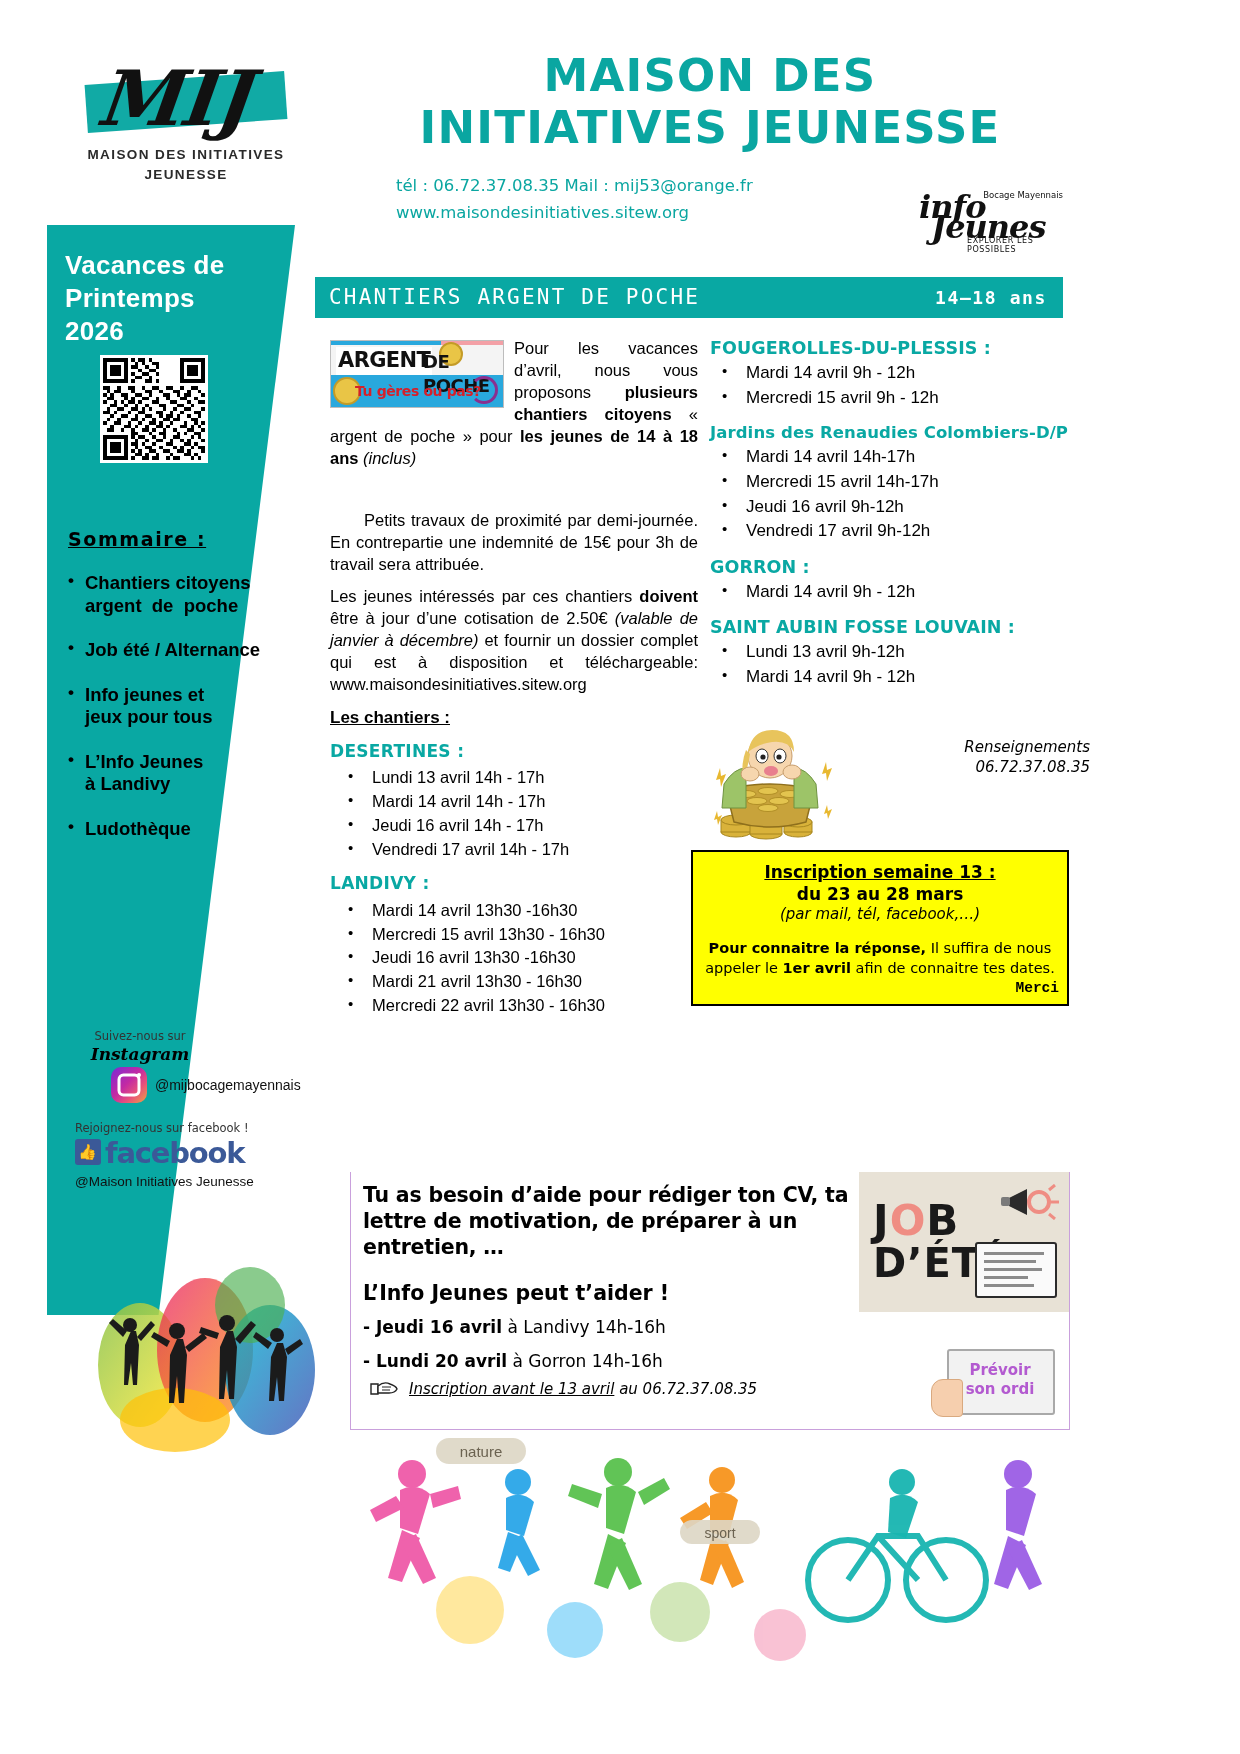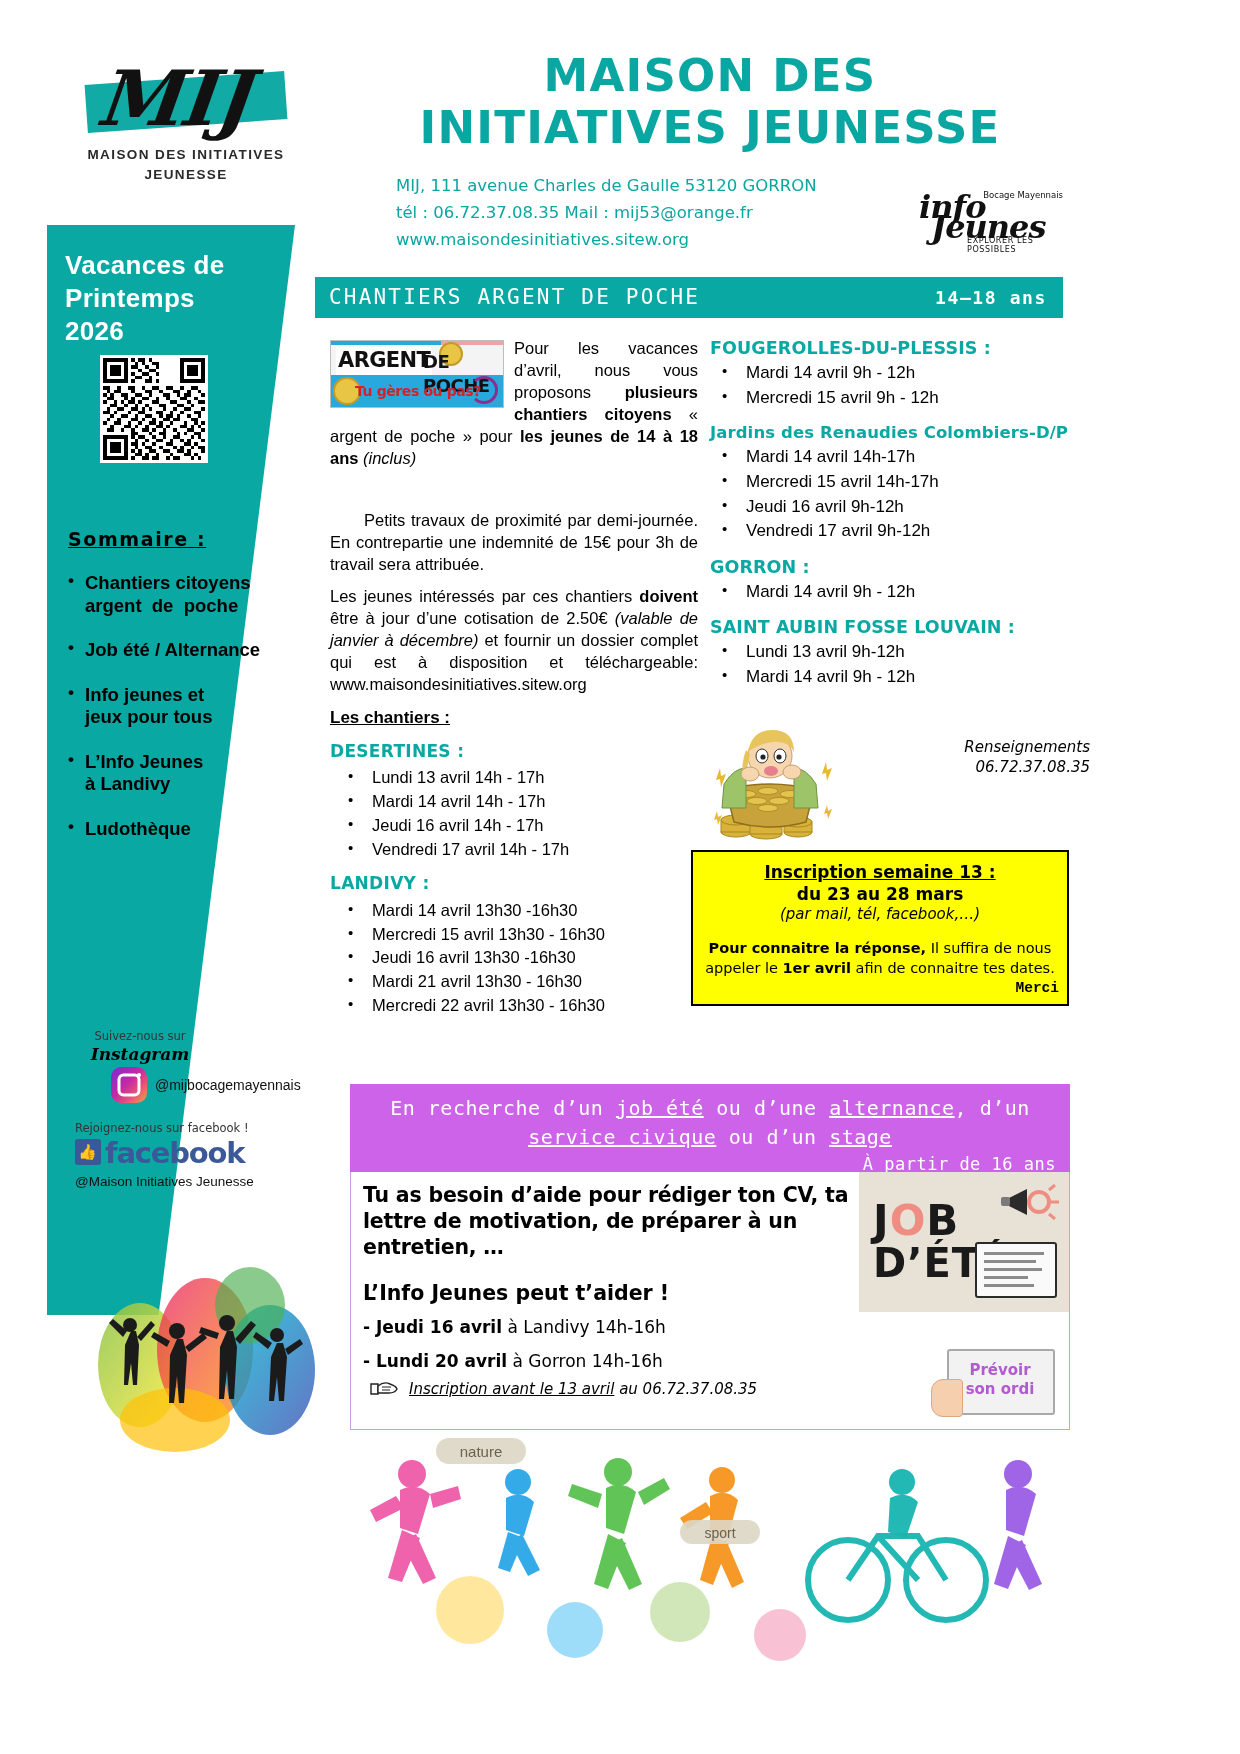--- a/index.html
+++ b/index.html
@@ -809,21 +809,20 @@
     <div class="logo-sub2">JEUNESSE</div>
   </div>
 
   <div class="masthead">
     <h1>
       <span>MAISON DES</span><br>
       <span>INITIATIVES JEUNESSE</span>
     </h1>
   </div>
   <div class="contact">
-    <div>MIJ, 111 avenue Charles de Gaulle 53120 GORRON</div>
     <div>tél : 06.72.37.08.35   Mail : mij53@orange.fr</div>
     <div>www.maisondesinitiatives.sitew.org</div>
   </div>
 
   <div class="ij-logo">
     <span class="ij-info">info</span>
     <span class="ij-bocage">Bocage Mayennais</span>
     <span class="ij-jeunes">Jeunes</span>
     <span class="ij-tag">EXPLORER LES POSSIBLES</span>
   </div>
@@ -1238,25 +1237,20 @@
   </div>
 
   <div class="yellow-box">
     <div class="yb-l1">Inscription semaine 13 :</div>
     <div class="yb-l2">du 23 au 28 mars</div>
     <div class="yb-l3">(par mail, tél, facebook,…)</div>
     <div class="yb-l4"><b>Pour connaitre la réponse,</b><span> Il suffira de nous appeler le </span><b>1er avril</b><span> afin de connaitre tes dates.</span></div>
     <div class="yb-l5">Merci</div>
   </div>
 
-  <div class="band-purple">
-    <div class="bp-l1"><span>En recherche d’un </span><span class="u">job été</span><span> ou d’une </span><span class="u">alternance</span><span>, d’un</span></div>
-    <div class="bp-l2"><span class="u">service civique</span><span> ou d’un </span><span class="u">stage</span></div>
-    <div class="bp-l3">À partir de 16 ans</div>
-  </div>
 
   <div class="job-box">
     <div class="job-text">
       <div class="jt1">Tu as besoin d’aide pour rédiger ton CV, ta lettre de motivation, de préparer à un entretien, …</div>
       <div class="jt2">L’Info Jeunes peut t’aider !</div>
       <div class="jt3"><b>- Jeudi 16 avril</b><span> à Landivy 14h-16h</span></div>
       <div class="jt4"><b>- Lundi 20 avril</b><span> à Gorron 14h-16h</span></div>
     </div>
 
     <div class="job-insc">

